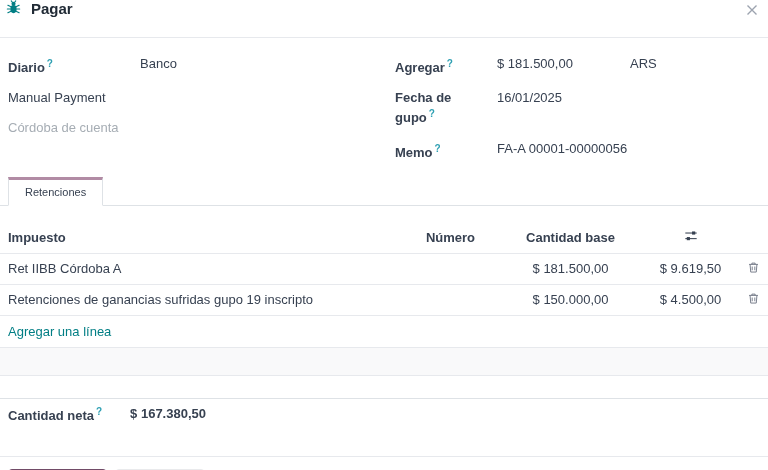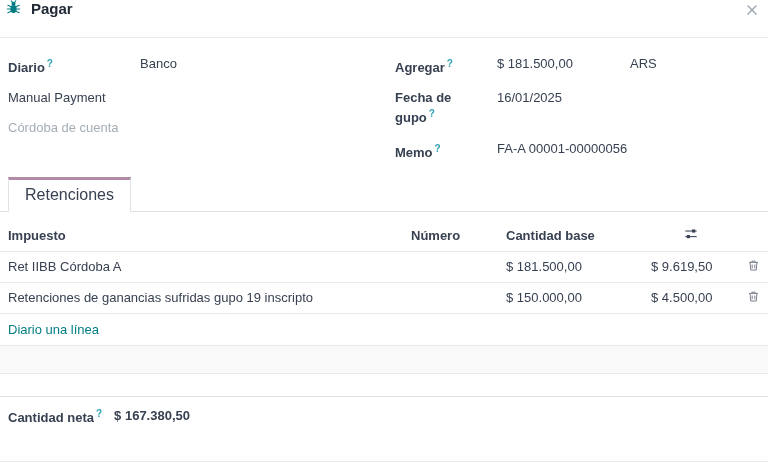--- a/index.html
+++ b/index.html
@@ -36,35 +36,35 @@
   .left .flabel{width:132px}
   .right .flabel{width:102px}
   sup.help{color:var(--help);font-size:10px;font-weight:700;margin-left:2px}
   .fvalue{color:var(--text)}
   .fvalue.amount{width:133px;display:inline-block}
   .currency{color:var(--text)}
   .placeholder{color:var(--muted)}
   
   .tabs{display:flex;align-items:flex-end;border-bottom:1px solid var(--border-dark);padding-left:8px;margin-top:12px}
   .tab{background:#fff;border:1px solid var(--border-dark);border-bottom:1px solid #fff;border-top:3px solid var(--tab-top);
-       padding:6px 16px 7px;margin-bottom:-1px;font-size:16px;color:var(--text);cursor:pointer;font-family:inherit}
+       padding:6px 16px 7px;margin-bottom:-1px;font-size:11px;color:var(--text);cursor:pointer;font-family:inherit}
   
-  .list{margin-top:8px}
+  .list{margin-top:16px}
   .lrow{display:grid;grid-template-columns:minmax(0,1fr) 95px 145px 95px 30px;align-items:center;border-bottom:1px solid var(--border)}
   .lrow>div{padding:7px 8px;white-space:nowrap;overflow:hidden;text-overflow:ellipsis}
   .lhead>div{font-weight:600;color:var(--text)}
-  .numcell{text-align:left}
+  .numcell{text-align:center}
   .iconcell{display:flex;justify-content:flex-end;align-items:center;padding:7px 6px 7px 0}
   .trash-btn{background:none;border:none;cursor:pointer;padding:0;display:flex;align-items:center;justify-content:center;width:100%}
   .add-line{color:var(--teal);padding:8px;border-bottom:1px solid var(--border);cursor:pointer}
   .stripe-row{height:28px;background:var(--stripe);border-bottom:1px solid var(--border)}
   
-  .net{display:flex;align-items:center;border-top:1px solid var(--border-dark);margin:22px 0 0;padding:5px 8px;line-height:23px}
+  .net{display:flex;align-items:center;border-top:1px solid var(--border-dark);margin:22px 0 0;padding:5px 8px;line-height:16px}
   .net .nlabel{font-weight:700}
-  .net .nvalue{margin-left:12px;font-weight:600}
+  .net .nvalue{margin-left:28px;font-weight:600}
   
   .modal-footer{border-top:1px solid var(--border);margin-top:27px;padding:12px 8px;display:flex;gap:8px}
   .btn{border-radius:4px;padding:7px 14px;font-size:13px;font-weight:600;cursor:pointer;font-family:inherit}
   .btn-primary{background:var(--primary);border:1px solid var(--primary);color:#fff}
   .btn-secondary{background:var(--btn-sec);border:1px solid var(--btn-sec);color:var(--text)}
 </style>
 </head>
 <body>
 
 <div>
@@ -171,21 +171,21 @@
               <path d="M2.5 4.2 H13.5"></path>
                 <path d="M6 4 V2.6 H10 V4"></path>
               <path d="M3.8 4.5 L4.6 13.6 H11.4 L12.2 4.5"></path>
               <path d="M6.4 6.8 V11.4 M9.6 6.8 V11.4"></path>
             </svg>
           </span>
         </button>
       </div>
     </div>
 
-    <div class="add-line">Diario una línea</div>
+    <div class="add-line">Agregar una línea</div>
     <div class="stripe-row"></div>
   </div>
 
   <div class="net">
     <span class="nlabel"><span>Cantidad neta</span><sup class="help">?</sup></span>
     <span class="nvalue">$ 167.380,50</span>
   </div>
 
   <div class="modal-footer">
     <button class="btn btn-primary">Crear pago</button>

